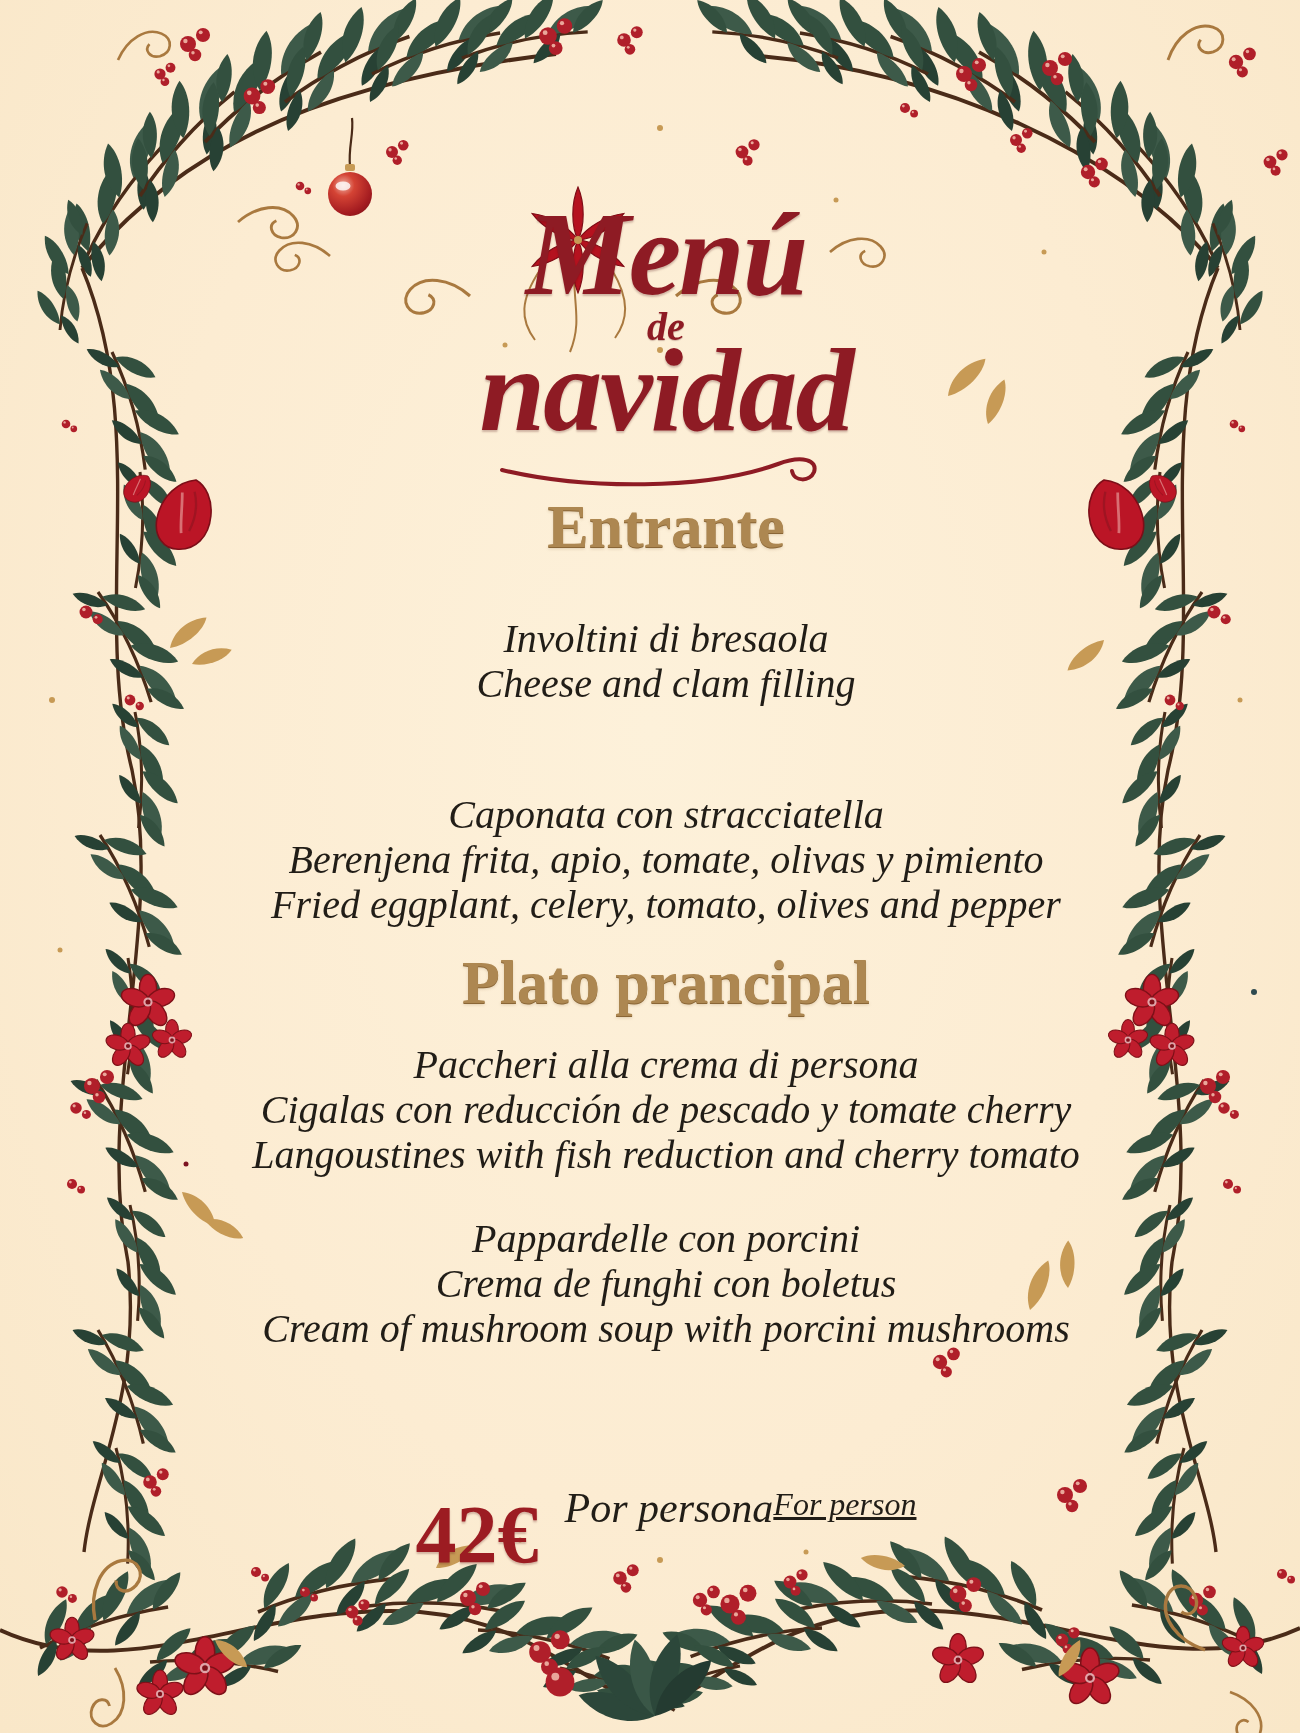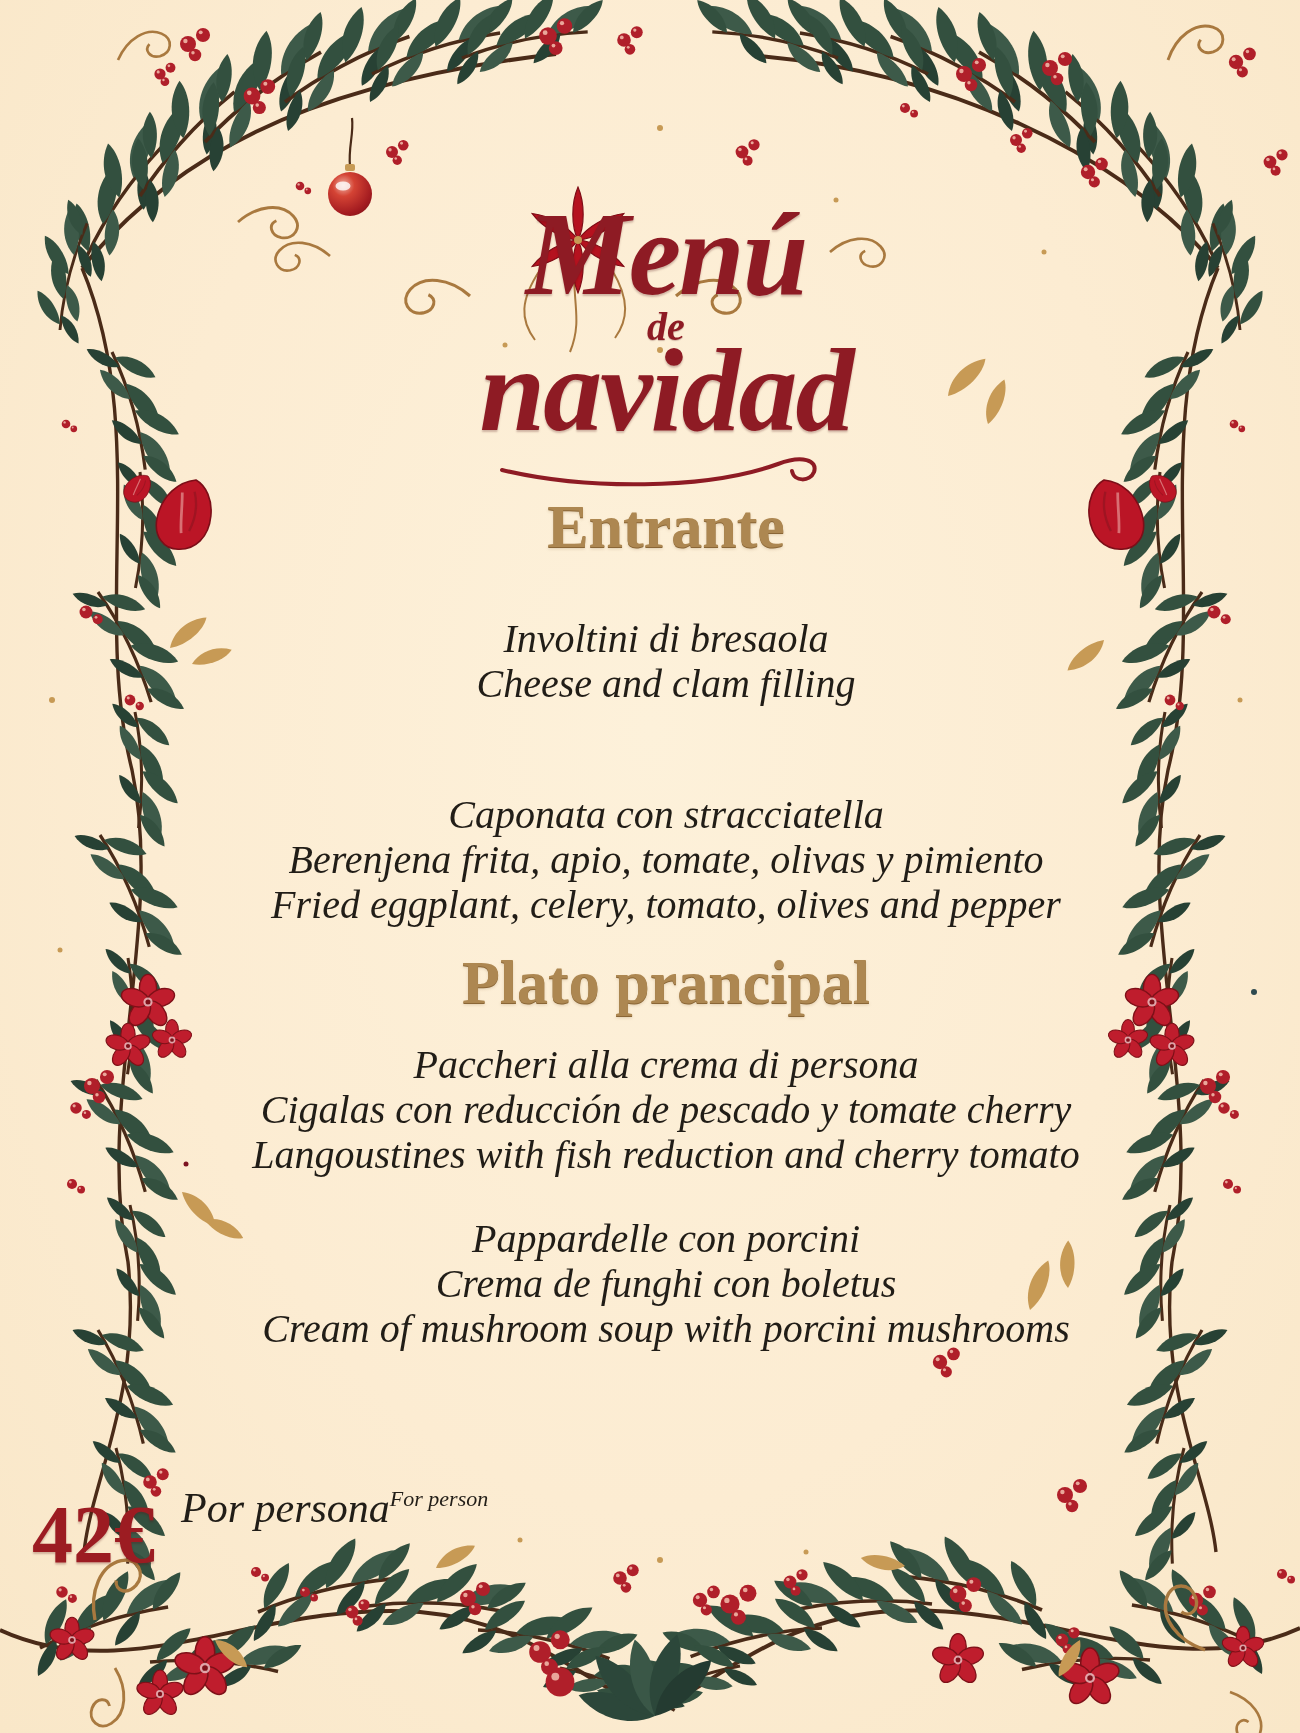--- a/index.html
+++ b/index.html
@@ -13,27 +13,27 @@
   .title .l1{font-size:118px;line-height:1;letter-spacing:-2px;text-shadow:0 2px 2px rgba(74,9,12,.25);}
   .title .l2{font-size:40px;line-height:.85;margin-top:-4px;text-shadow:0 1px 1px rgba(74,9,12,.25);}
   .title .l3{font-size:118px;line-height:1;margin-top:-12px;letter-spacing:-2px;text-shadow:0 2px 2px rgba(74,9,12,.25);}
   .flourish{display:block;margin:0 auto;}
   .heading{font-weight:700;color:#ad8751;
            text-shadow:0 1px 0 #8a6636, 0 2px 3px rgba(138,102,54,.25);}
   .h-entrante{top:492px;font-size:62px;line-height:1.1;}
   .h-plato{top:948px;font-size:62px;line-height:1.1;}
   .group p{margin:0;font-size:40px;line-height:45px;font-style:italic;color:#211d17;}
   .g1{top:616px}.g2{top:792px}.g3{top:1042px}.g4{top:1216px}.g5{top:1394px}
-  .price{top:1486px;display:flex;align-items:flex-start;gap:26px;}
+  .price{top:1486px;display:flex;justify-content:center;align-items:flex-start;gap:26px;}
   .amount{font-size:82px;line-height:1;color:#9c1c22;font-weight:700;transform:translateY(8px);
           text-shadow:0 2px 2px rgba(90,10,14,.25);}
   .per{display:flex;flex-direction:row;align-items:flex-start;text-align:left;
        font-style:italic;color:#211d17;}
   .per-es{font-size:42px;line-height:1.05;}
-  .per-en{font-size:22px;line-height:1.15;}
+  .per-en{font-size:32px;line-height:1.15;text-decoration:underline;}
 </style>
 </head>
 <body>
 
 <div class="page">
 
   <svg class="wreath" viewBox="0 0 1300 1733" aria-hidden="true">
     <defs>
       <radialGradient id="ballGrad" cx="35%" cy="30%" r="90%">
         <stop offset="0" stop-color="#f0b2a4"></stop>

